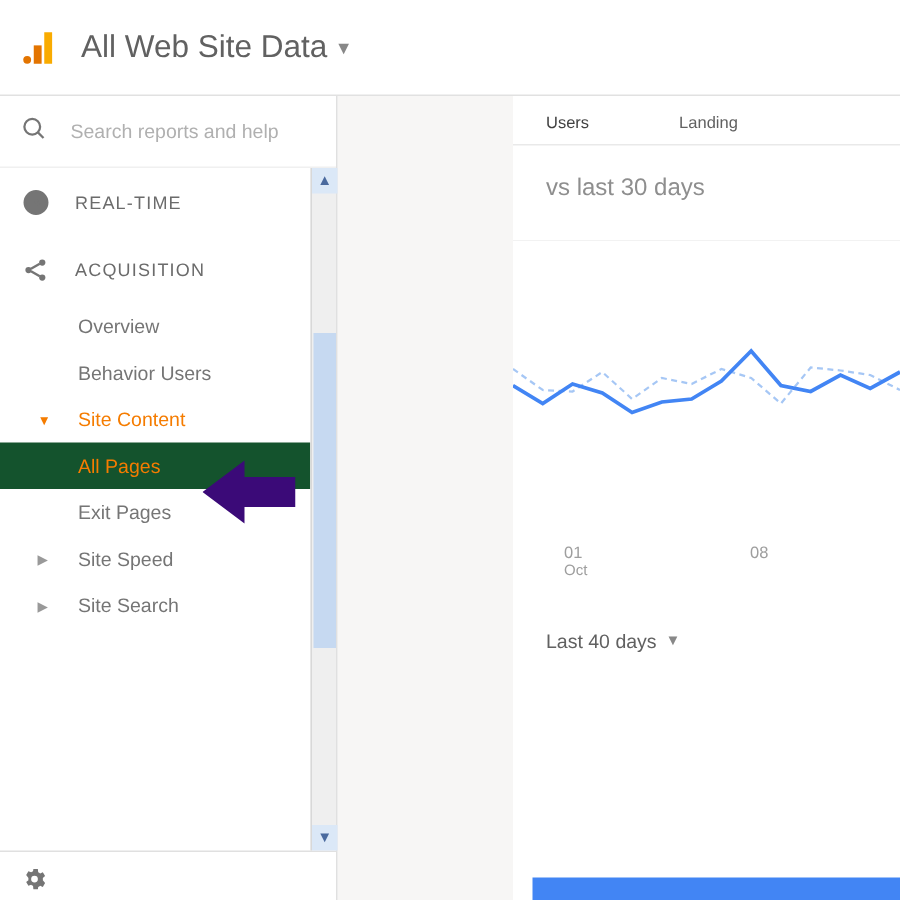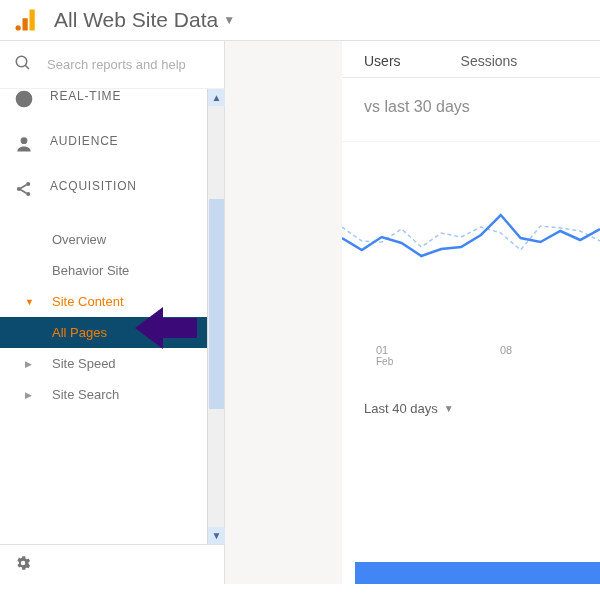--- a/index.html
+++ b/index.html
@@ -1,53 +1,53 @@
 <!DOCTYPE html>
 <html><head>
 <meta charset="utf-8">
 <style>
   * { box-sizing: border-box; margin: 0; padding: 0; }
   body { font-family: Arial, Helvetica, sans-serif; font-size: 13px; color: #5f6368; width: 600px; height: 600px; overflow: hidden; background: #fff; position: relative; }
   
-  .header { height: 41px; display: flex; align-items: center; padding: 0 12px; border-bottom: 1px solid #e1e1e1; }
+  .header { height: 64px; display: flex; align-items: center; padding: 0 12px; border-bottom: 1px solid #e1e1e1; }
   .logo { width: 28px; height: 28px; margin-right: 14px; }
   .title-wrap { display: flex; flex-direction: column; }
   .title-main { font-size: 21px; color: #616161; display: flex; align-items: center; }
   .title-main .chev { margin-left: 5px; font-size: 12px; color: #888; }
 
   .main { display: flex; height: calc(600px - 57px); }
 
   .sidebar { width: 225px; border-right: 1px solid #e0e0e0; display: flex; flex-direction: column; position: relative; }
   .search-row { display: flex; align-items: center; height: 48px; padding: 0 14px; border-bottom: 1px solid #f0f0f0; color: #9e9e9e; }
   .search-row input { border: none; outline: none; font-size: 13px; color: #666; margin-left: 15px; flex: 1; }
   .search-row input::placeholder { color: #b0b0b0; }
 
   .nav { flex: 1; overflow-y: auto; position: relative; }
-  .nav-major { display: flex; align-items: flex-start; height: 45px; padding: 0 14px 0 13px; font-size: 12px; letter-spacing: 0.8px; color: #6b6b6b; font-weight: 400; cursor: pointer; }
+  .nav-major { display: flex; align-items: center; height: 45px; padding: 0 14px 0 13px; font-size: 12px; letter-spacing: 0.8px; color: #6b6b6b; font-weight: 400; cursor: pointer; }
   .nav-major .ico { width: 22px; margin-right: 15px; display:flex; align-items:center; justify-content:center; }
   .nav-major svg { fill: #757575; }
   .nav-sub { height: 31px; display: flex; align-items: center; padding-left: 52px; font-size: 13px; color: #757575; cursor: pointer; position: relative;}
   .nav-sub .caret { position: absolute; left: 25px; font-size: 9px; color: #999;}
   .nav-sub.active { color: #f57c00; }
-  .nav-sub.selected { color: #f57c00; background: #0c4a6e; }
+  .nav-sub.selected { color: #f57c00; background: #14532d; }
   .caret.orange { color: #f57c00; }
 
   .scrollbar { width: 17px; background: #efefef; border-left: 1px solid #d8d8d8; position: relative; }
   .sb-arrow { position: absolute; left:0; width:17px; height:17px; background:#dbe8f7; display:flex; align-items:center; justify-content:center; font-size:10px; color:#4a6a9e; }
   .sb-arrow.top { top:0; }
   .sb-arrow.bottom { bottom:0; }
   .sb-thumb { position:absolute; left:1px; top:110px; width:15px; height:210px; background:#c6d9f1; }
 
   .bottombar { height: 40px; border-top: 1px solid #e0e0e0; display:flex; align-items:center; padding-left: 14px; color:#757575; }
 
   .middle-gap { width: 130px; background: #f7f6f5; }
 
   .content { flex: 1; background: #fff; position: relative; padding: 12px 0 0 0; }
   .tabs { display: flex; padding-left: 22px; }
-  .tab { margin-right: 60px; font-size: 14px; color: #616161; padding-bottom: 8px; }
+  .tab { margin-right: 60px; font-size: 11px; color: #616161; padding-bottom: 8px; }
   .tab.active { font-weight: 500; color: #424242; }
   .divider { border-bottom: 1px solid #e9e9e9; margin-top: 0px; }
   .vs { font-size: 16px; color: #8e8e8e; padding: 20px 0 0 22px; }
   .chart { height: 240px; position: relative; margin-top: 25px; }
   .chart svg { width: 100%; height: 200px; }
   .axis-labels { display: flex; font-size: 11px; color: #9e9e9e; padding-left: 34px; gap: 24px; }
   .axis-labels .tick { width: 100px; }
   .axis-labels .tick .sub { font-size: 10px; }
   .date-range { display:flex; align-items:center; padding: 20px 0 0 22px; font-size: 13px; color: #616161; }
   .date-range .chev { font-size: 10px; margin-left: 6px; color:#888; }
@@ -94,50 +94,44 @@
             <svg width="20" height="20" viewBox="0 0 24 24" fill="none" stroke="#757575" stroke-width="2">
                 <circle cx="12" cy="12" r="9"></circle>
                 <path d="M12 7v5l3 2"></path>
               </svg>
           </span>
           <span>REAL-TIME</span>
         </div>
         <div class="nav-major">
           <span class="ico">
             <svg width="20" height="20" viewBox="0 0 24 24">
-                <circle cx="12" cy="8" r="4"></circle>
-                <path d="M4 21c0-4 4-6 8-6s8 2 8 6"></path>
-              </svg>
-          </span>
-          <span>AUDIENCE</span>
-        </div>
-        <div class="nav-major">
-          <span class="ico">
-            <svg width="20" height="20" viewBox="0 0 24 24">
                 <circle cx="6" cy="12" r="2.5"></circle>
                 <circle cx="17" cy="6" r="2.5"></circle>
                 <circle cx="17" cy="18" r="2.5"></circle>
                 <path d="M8 11l7-4M8 13l7 4" stroke="#757575" stroke-width="2"></path>
               </svg>
           </span>
           <span>ACQUISITION</span>
         </div>
 
         <div class="nav-sub">
             <span>Overview</span>
           </div>
         <div class="nav-sub">
-            <span>Behavior Site</span>
+            <span>Behavior Users</span>
           </div>
         <div class="nav-sub active">
           <span class="caret orange">▼</span>
           <span>Site Content</span>
         </div>
         <div class="nav-sub selected">
             <span>All Pages</span>
+          </div>
+        <div class="nav-sub">
+            <span>Exit Pages</span>
           </div>
         <div class="nav-sub">
           <span class="caret">▶</span>
           <span>Site Speed</span>
         </div>
         <div class="nav-sub">
           <span class="caret">▶</span>
           <span>Site Search</span>
         </div>
 
@@ -156,35 +150,35 @@
           </svg>
       </span>
     </div>
   </div>
 
   <div class="middle-gap"></div>
 
   <div class="content">
     <div class="tabs">
       <div class="tab active"><span>Users</span></div>
-      <div class="tab"><span>Sessions</span></div>
+      <div class="tab"><span>Landing</span></div>
     </div>
     <div class="divider"></div>
     <div class="vs">vs last 30 days</div>
 
     <div class="chart">
       <svg viewBox="0 0 260 200" preserveAspectRatio="none">
         <line x1="0" y1="0" x2="260" y2="0" stroke="#eee" stroke-width="1"></line>
         <polyline fill="none" stroke="#a6c7f5" stroke-width="1.5" stroke-dasharray="4 3" points="0,86 20,100 40,101 60,88 80,106 100,92 120,96 140,86 160,92 180,109 200,85 220,87 240,90 260,100"></polyline>
         <polyline fill="none" stroke="#4285f4" stroke-width="2.5" points="0,97 20,109 40,96 60,102 80,115 100,108 120,106 140,94 160,74 180,97 200,101 220,90 240,99 260,88"></polyline>
       </svg>
       <div class="axis-labels">
         <div class="tick">
           <div>01</div>
-          <div class="sub">Feb</div>
+          <div class="sub">Oct</div>
         </div>
         <div class="tick">
           <div>08</div>
         </div>
       </div>
     </div>
 
     <div class="date-range">
       <span>Last 40 days</span>
       <span class="chev">▼</span>

